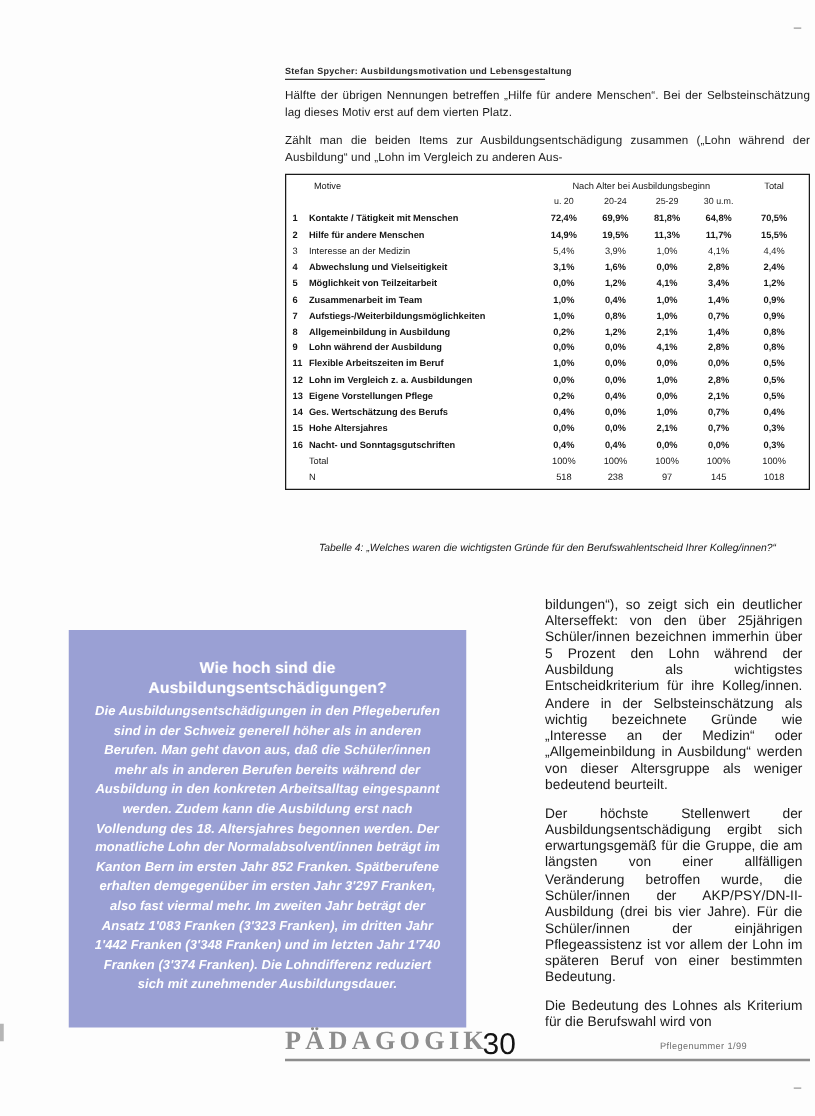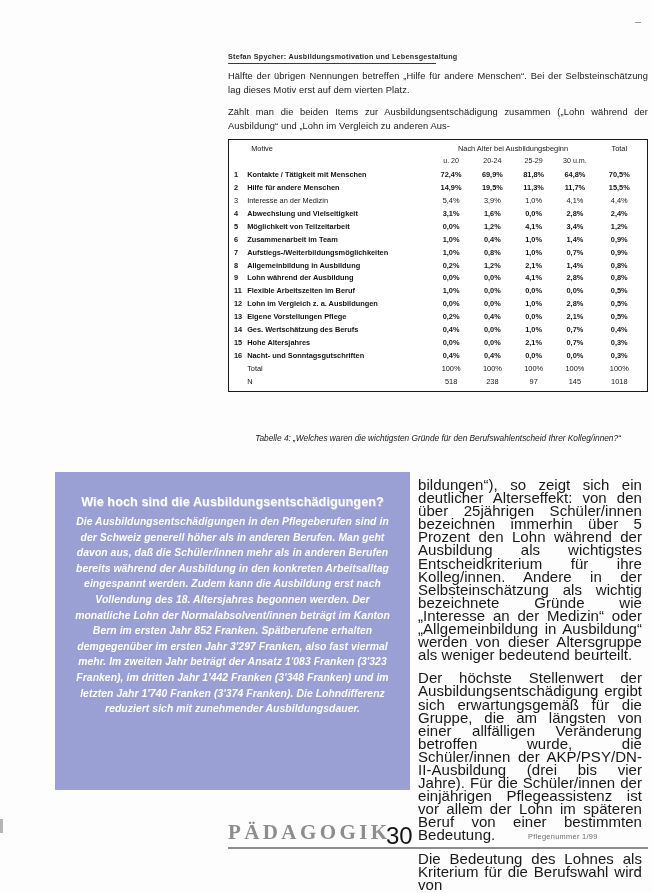--- a/index.html
+++ b/index.html
@@ -130,22 +130,22 @@
     line-height: 11.5px;
     font-style: italic;
     color: #171717;
     text-align: center;
   }
 
   
   .callout {
     position: absolute;
     left: 55px;
-    top: 472px;
-    width: 355px;
+    top: 504px;
+    width: 318px;
     height: 318px;
     background: #9aa0d4;
     box-sizing: border-box;
     padding: 22px 18px 10px 18px;
     color: #ffffff;
   }
   .callout-title {
     font-size: 12.6px;
     line-height: 16px;
     font-weight: bold;
@@ -165,22 +165,22 @@
   }
 
   
   .right-col {
     position: absolute;
     left: 418px;
     top: 478px;
     width: 224px;
   }
   .right-col p {
-    margin: 0 0 10px 0;
-    font-size: 15px;
+    margin: 0 0 10px 18px;
+    font-size: 11px;
     line-height: 13.1px;
     text-align: justify;
     color: #181818;
     letter-spacing: 0.05px;
   }
   .right-col p:last-child { margin-bottom: 0; }
 
   
   .footer {
     position: absolute;

